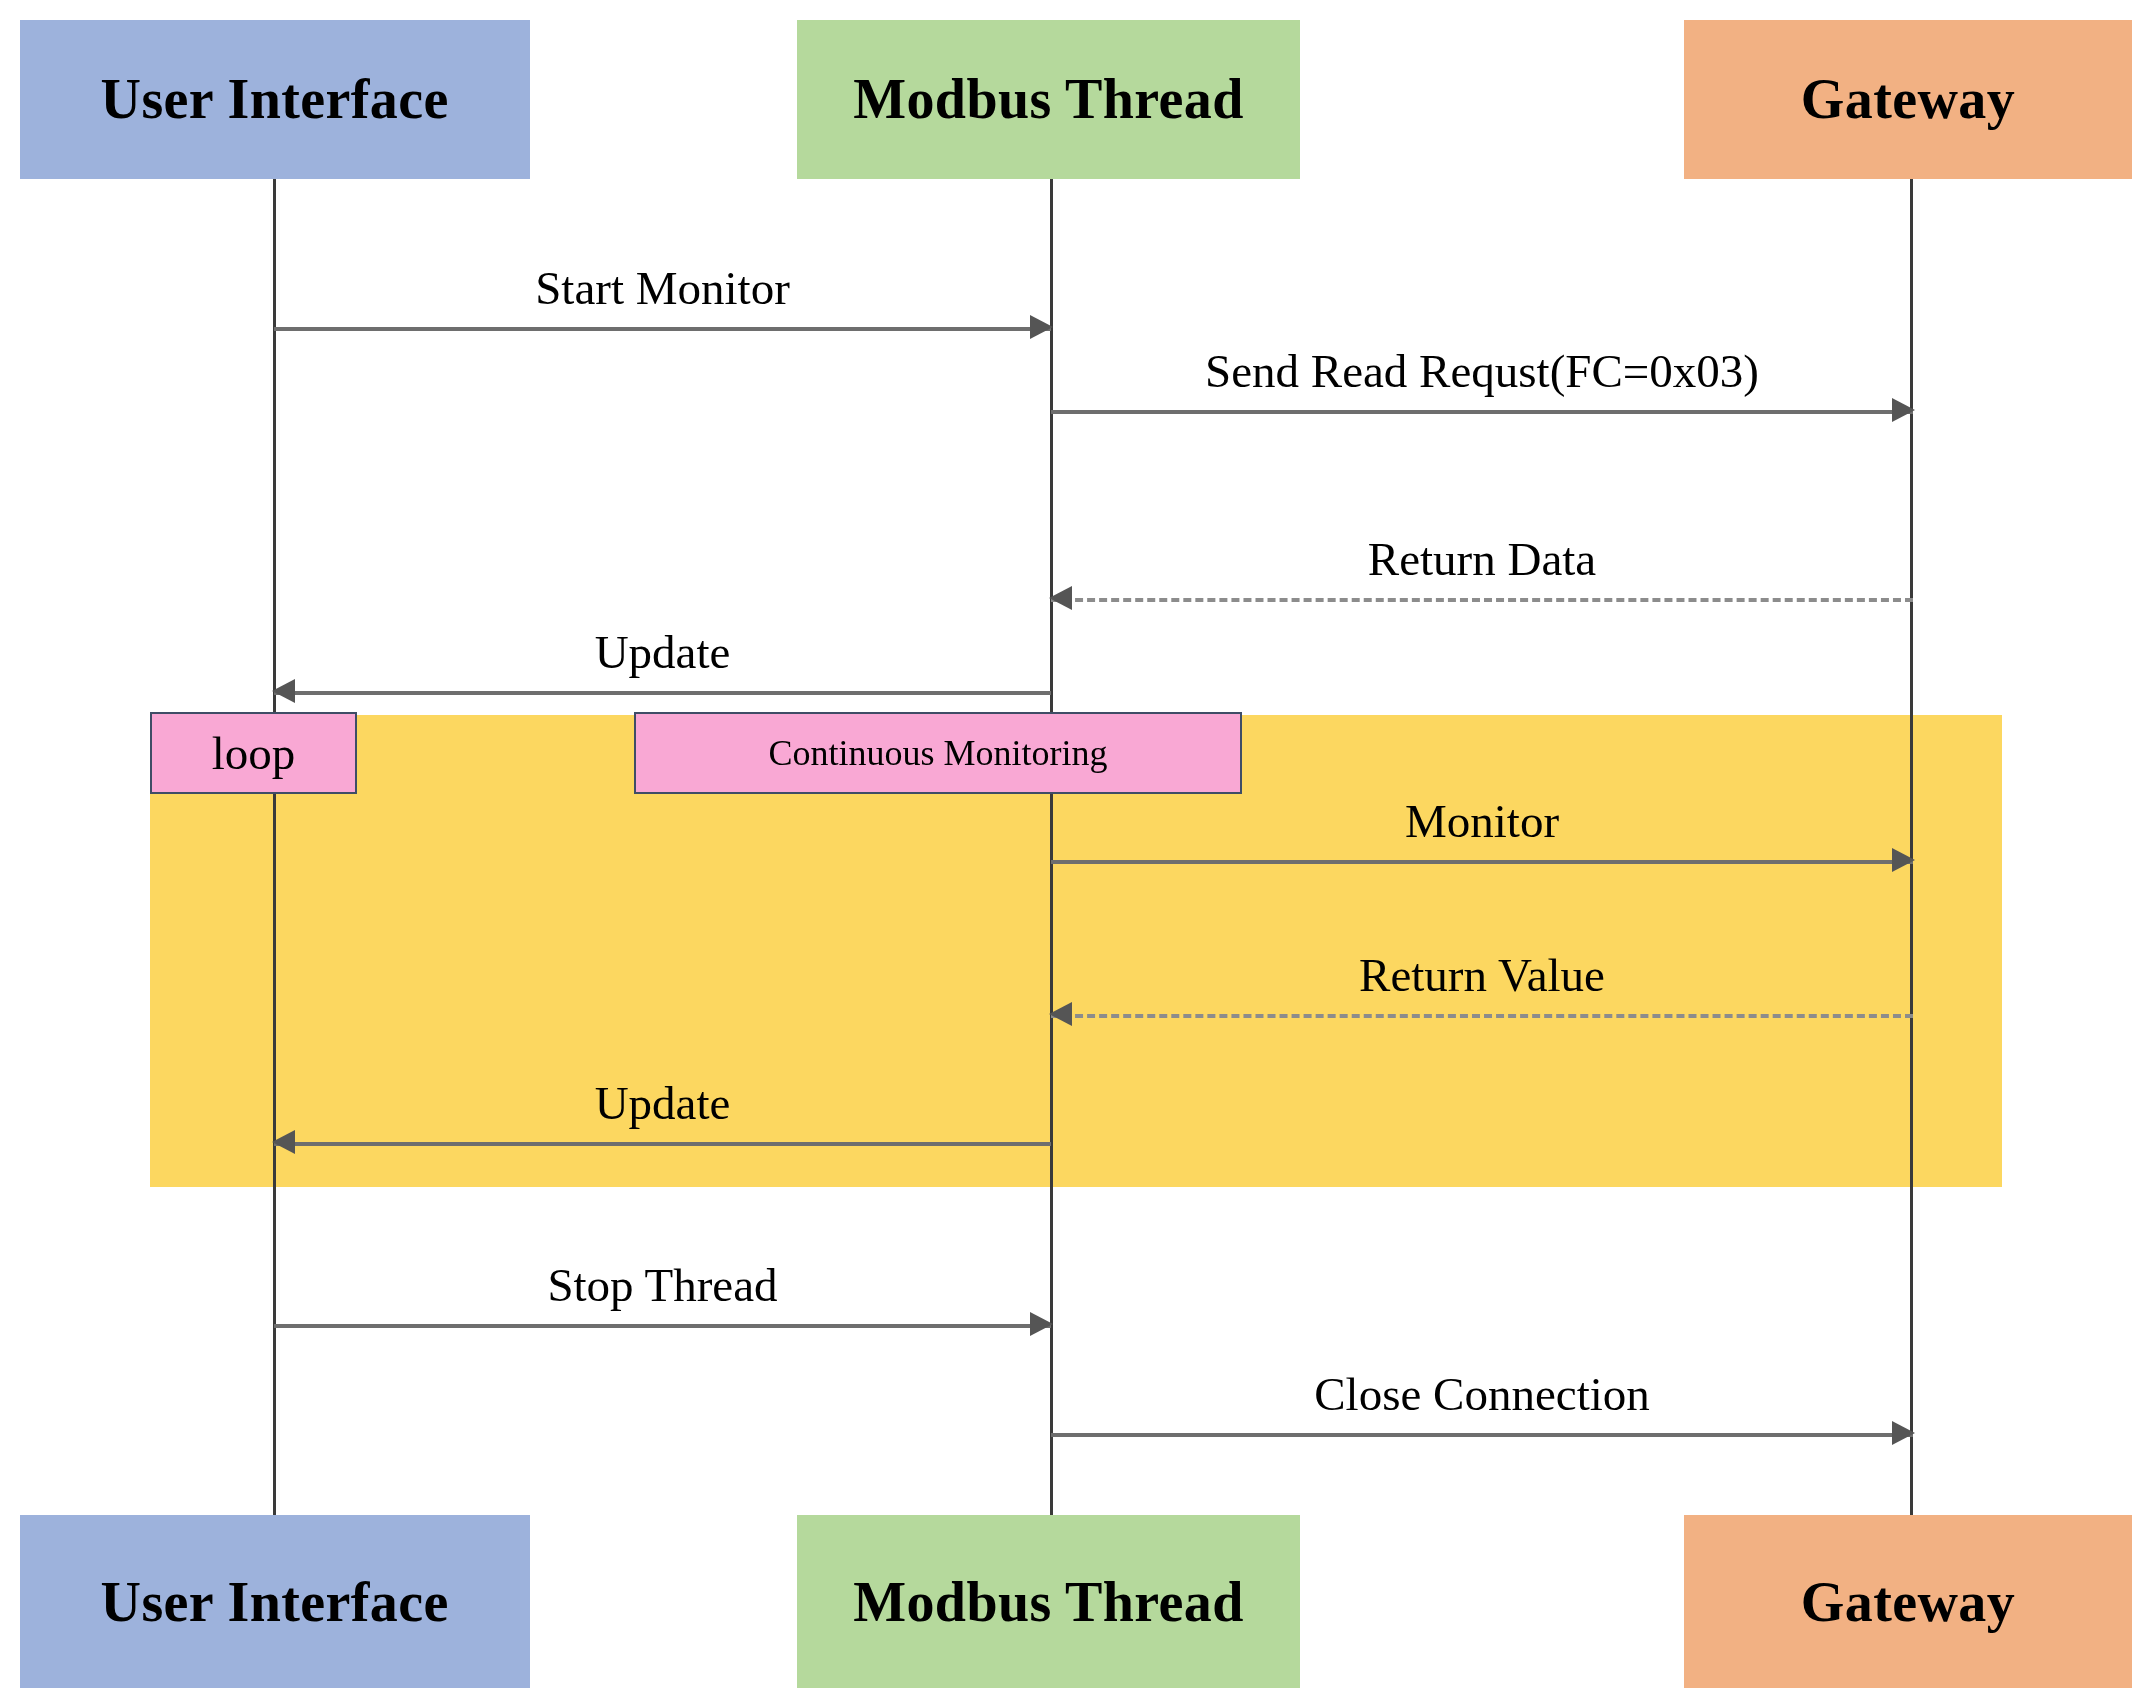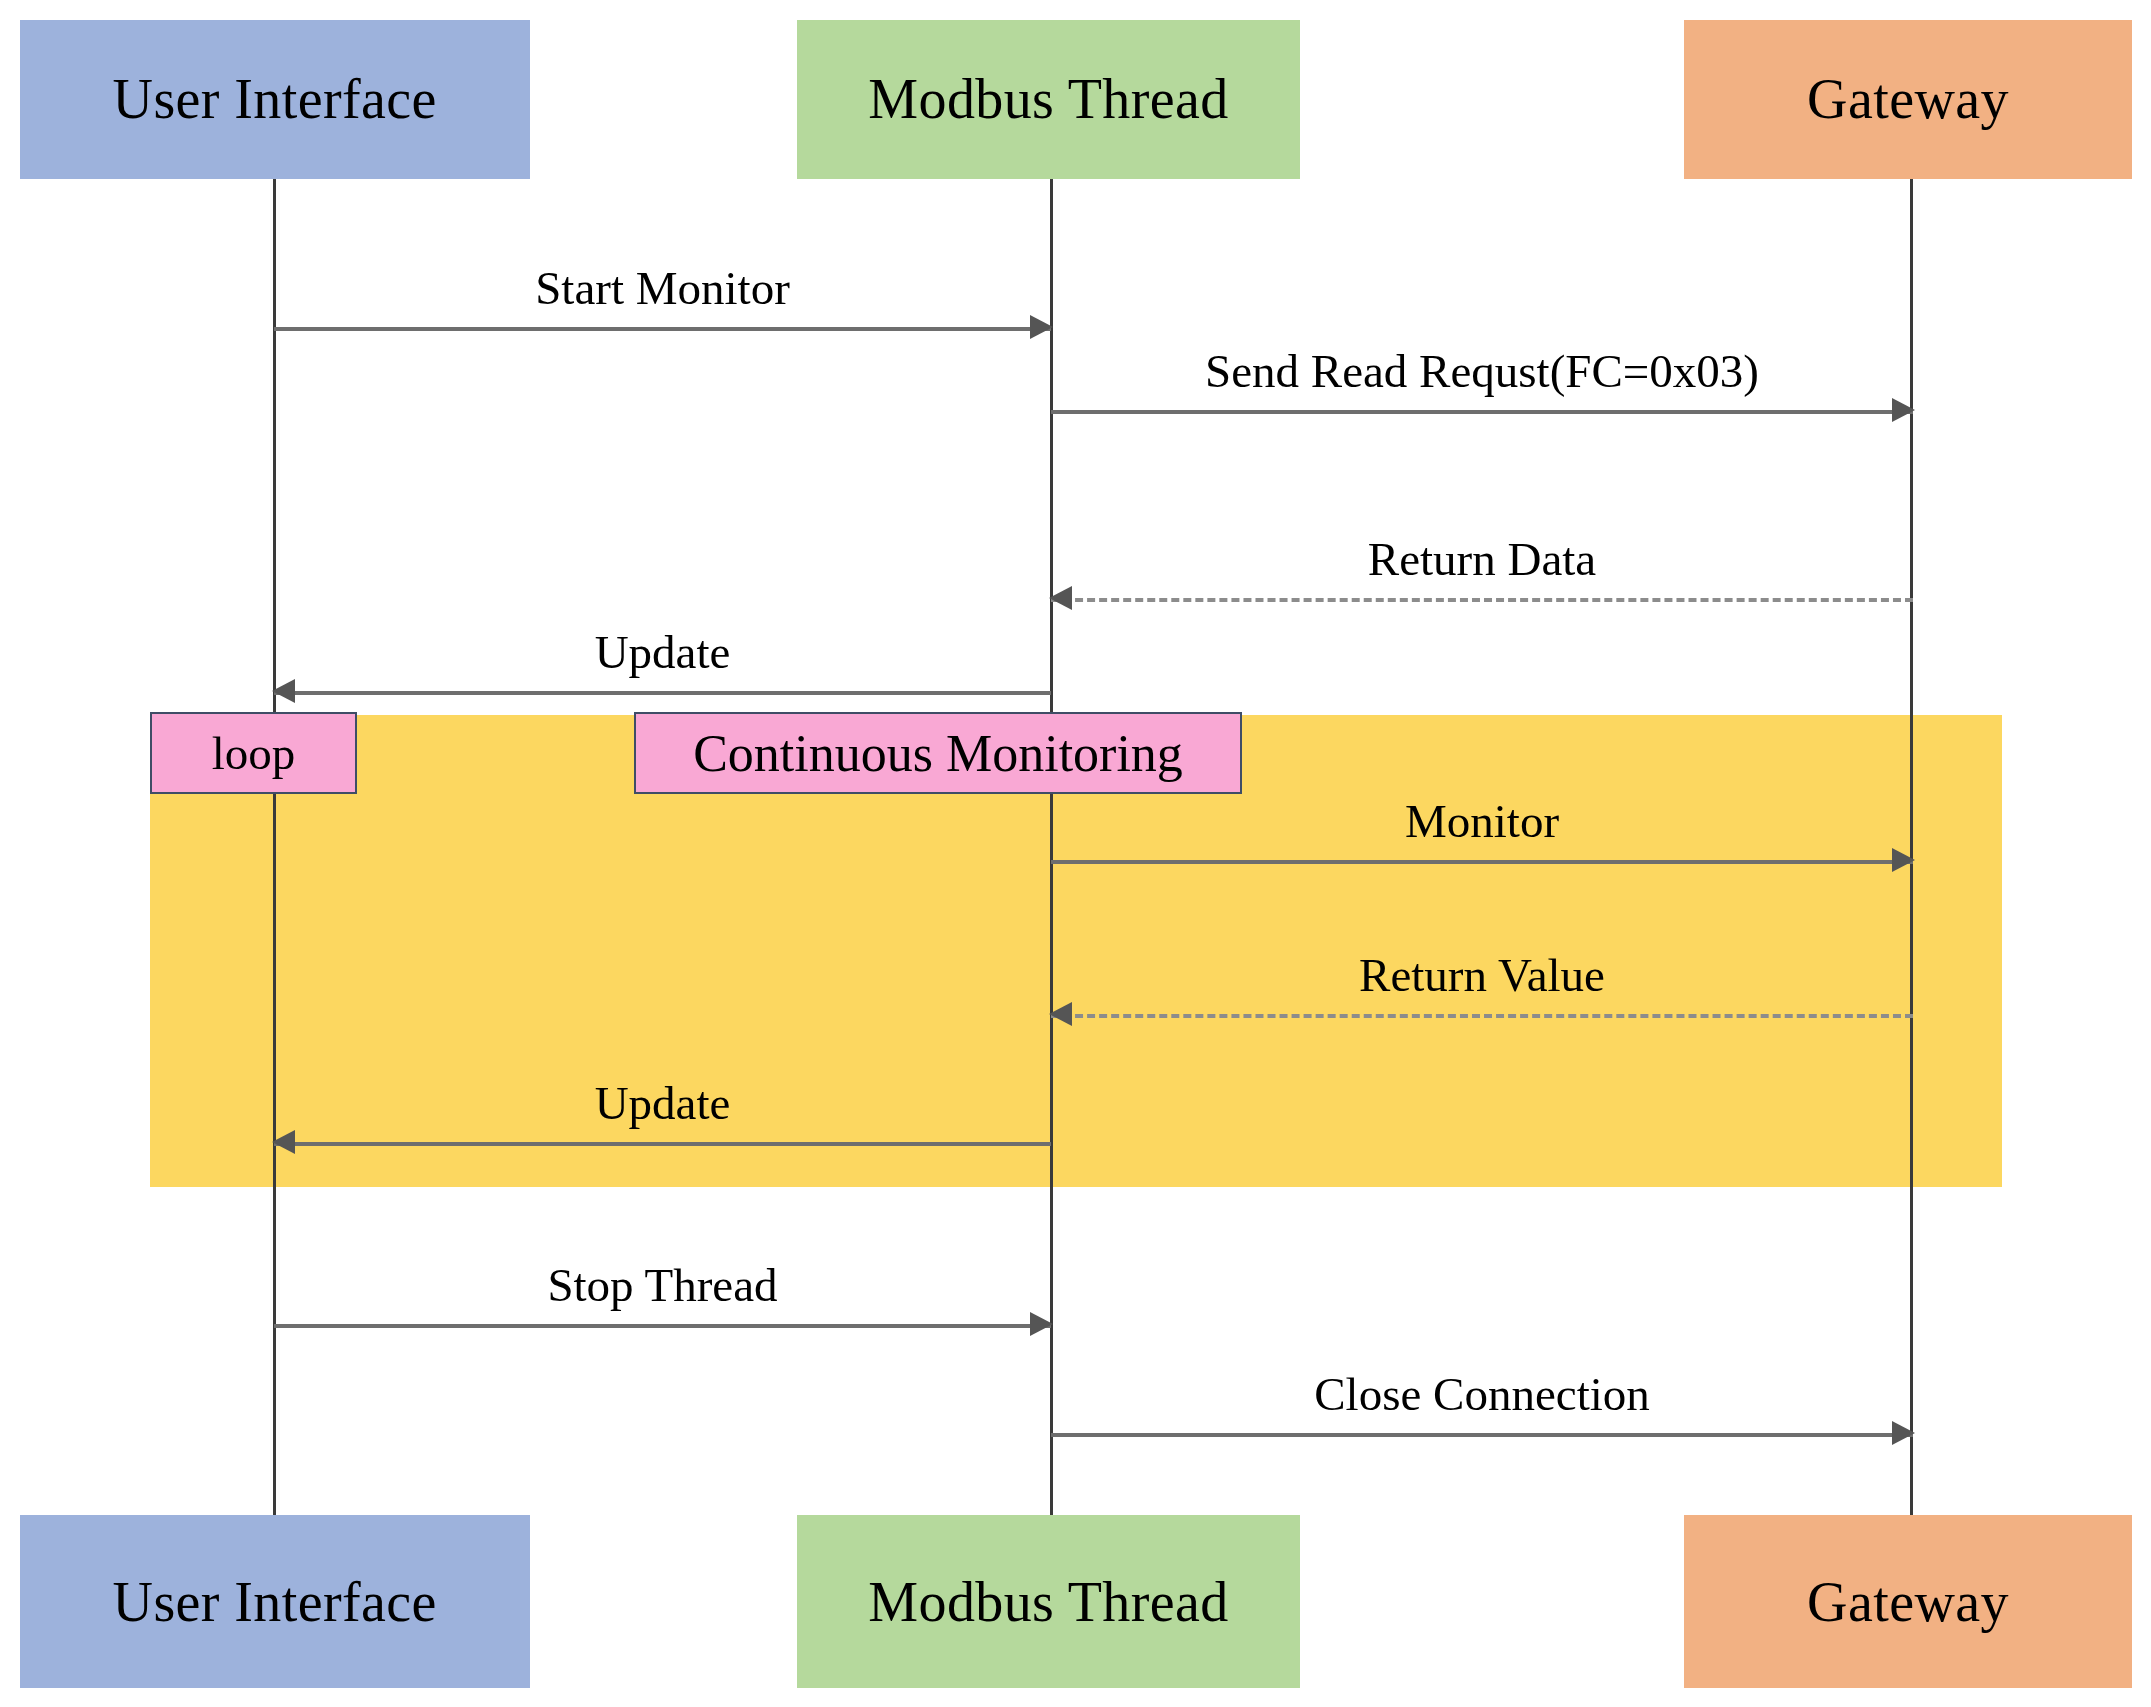--- a/index.html
+++ b/index.html
@@ -16,21 +16,21 @@
     overflow: hidden;
   }
 
   
   .participant-box {
     position: absolute;
     display: flex;
     align-items: center;
     justify-content: center;
     box-sizing: border-box;
-    font-weight: normal;
+    font-weight: bold;
     color: #000000;
     letter-spacing: 0.4px;
   }
 
   
   .lifeline {
     position: absolute;
     width: 2.7px;
     background: #3a3a3a;
   }
@@ -110,21 +110,21 @@
   <div class="loop-region" style="left:150px; top:715px; width:1852px; height:472px;"></div>
 
   <div class="lifeline" style="left:273px; top:715px; height:472px;"></div>
   <div class="lifeline" style="left:1050px; top:715px; height:472px;"></div>
   <div class="lifeline" style="left:1910px; top:715px; height:472px;"></div>
 
   <div class="frag-label" style="left:150px; top:712px; width:207px; height:82px; font-size:47px;">
     <span>loop</span>
   </div>
 
-  <div class="frag-label" style="left:634px; top:712px; width:608px; height:82px; font-size:52px;">
+  <div class="frag-label" style="left:634px; top:712px; width:608px; height:82px; font-size:36px;">
     <span>Continuous Monitoring</span>
   </div>
 
   <div class="participant-box" style="left:19.7px; top:19.7px; width:510px; height:159px; background:#9DB2DC; font-size:56px;">
     <span>User Interface</span>
   </div>
   <div class="participant-box" style="left:797px; top:19.7px; width:503px; height:159px; background:#B5D99C; font-size:56px;">
     <span>Modbus Thread</span>
   </div>
   <div class="participant-box" style="left:1684px; top:19.7px; width:448px; height:159px; background:#F2B183; font-size:56px;">

